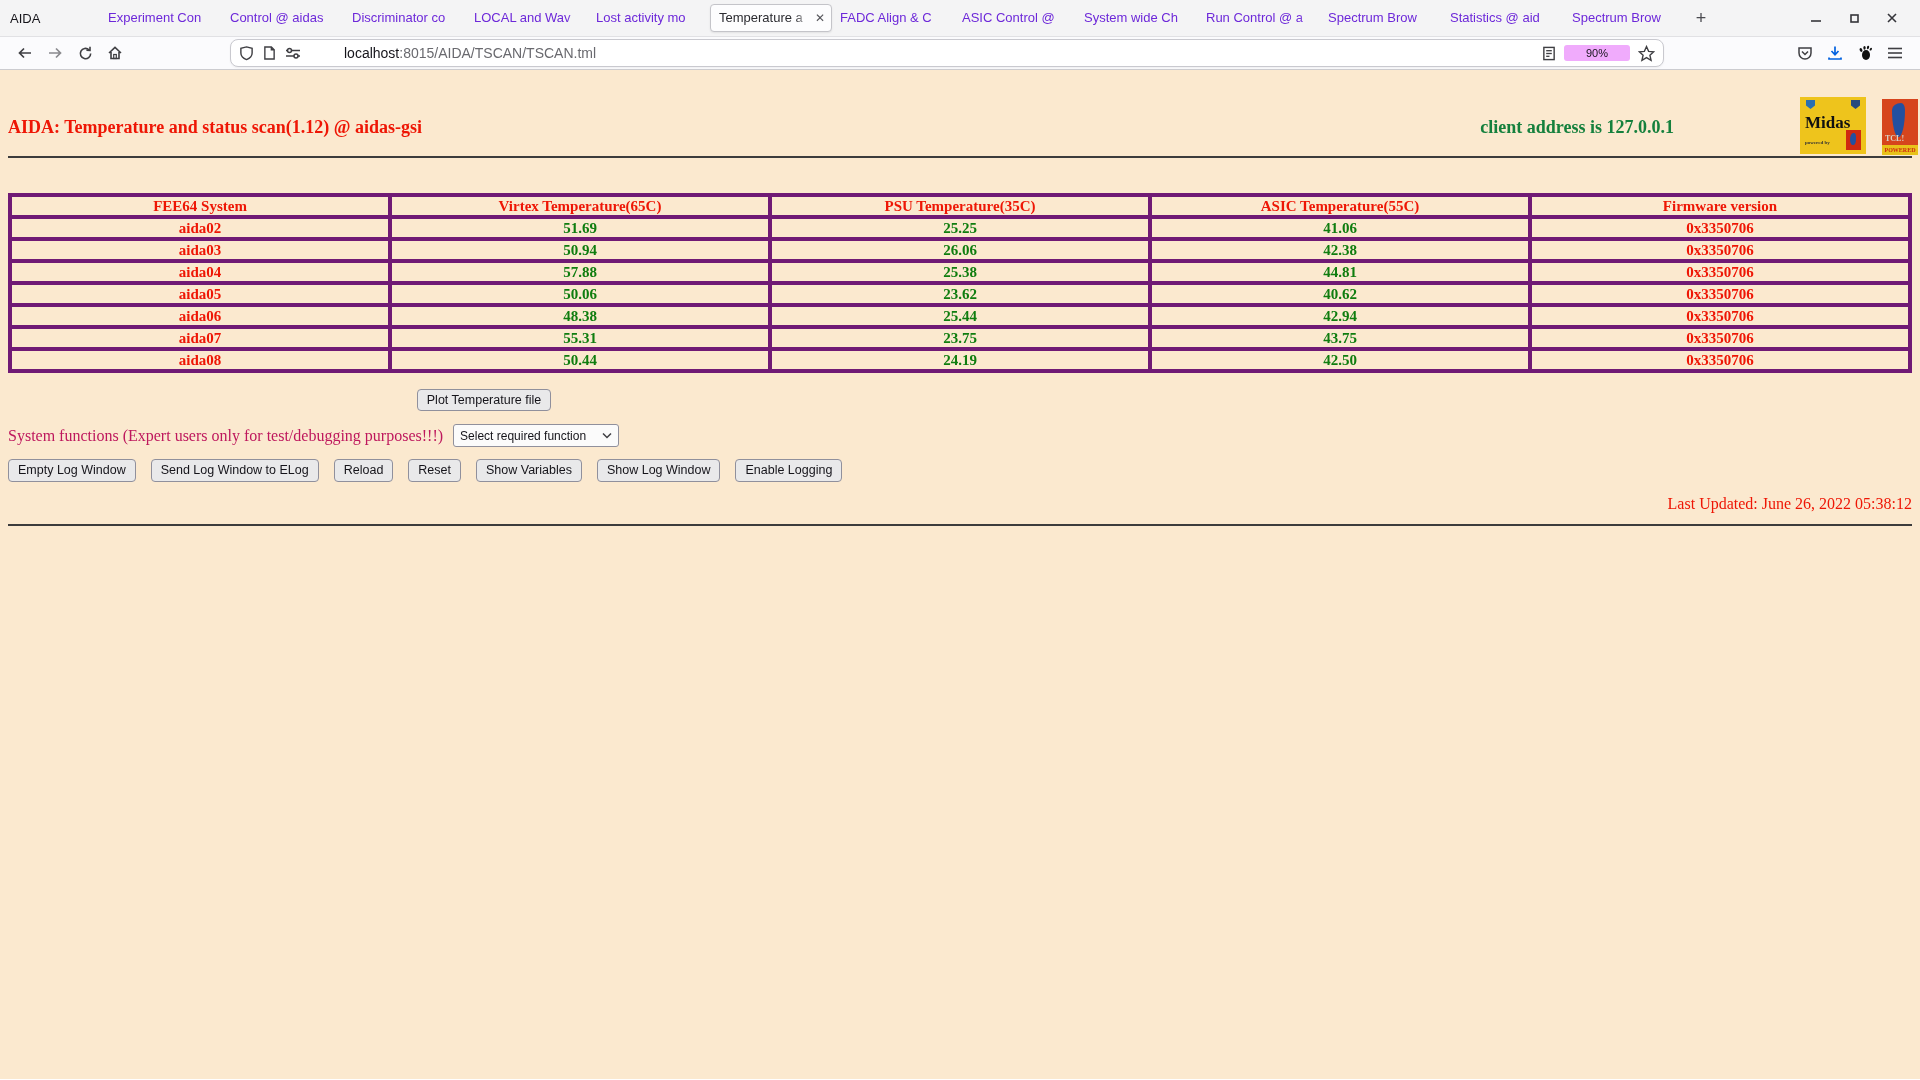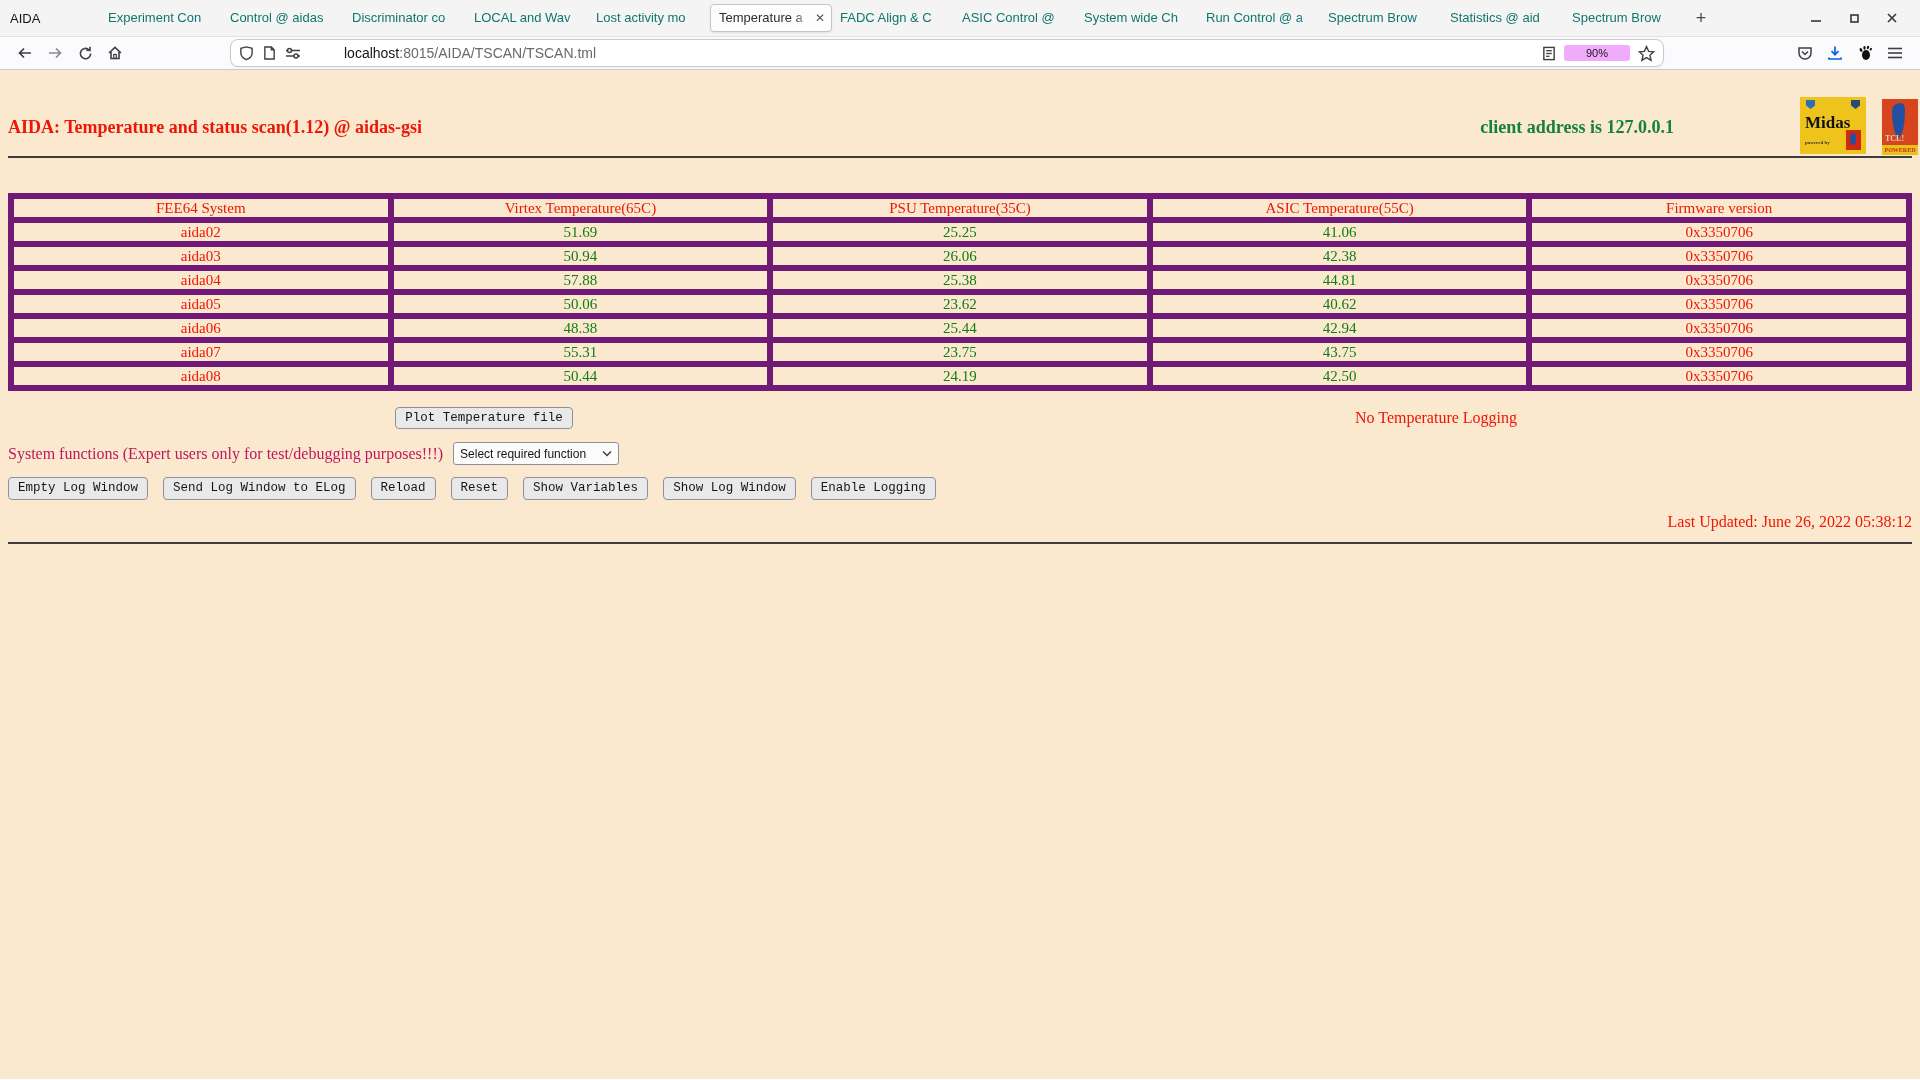--- a/index.html
+++ b/index.html
@@ -4,21 +4,21 @@
 <style>
   * { margin:0; padding:0; box-sizing:border-box; }
   html,body { width:1920px; height:1080px; overflow:hidden; background:#fff;
               font-family:"Liberation Sans", sans-serif; }
 
   
   .tabbar { height:36px; background:#f4f4f5; display:flex; align-items:center; }
   .app-label { width:100px; padding-left:10px; font-size:13px; color:#15141a; flex:0 0 auto; }
   .tabs { display:flex; height:36px; flex:0 0 auto; }
   .tab { width:122px; height:36px; line-height:36px; padding:0 8px; font-size:13px;
-         color:#0f766e; white-space:nowrap; overflow:hidden; position:relative; cursor:default; }
+         color:#6d28d9; white-space:nowrap; overflow:hidden; position:relative; cursor:default; }
   .tab::after { content:""; position:absolute; right:0; top:0; bottom:0; width:22px;
                 background:linear-gradient(to right, rgba(244,244,245,0), #f4f4f5); }
   .tab.active { height:28px; line-height:26px; margin-top:4px; background:#fdfdfe;
                 border:1px solid #c4c4c9; border-radius:4px; color:#2b2b30;
                 box-shadow:0 1px 2px rgba(0,0,0,.08); padding-right:24px; }
   .tab.active::after { background:linear-gradient(to right, rgba(253,253,254,0), #fdfdfe); right:22px; width:14px;}
   .tab-close { position:absolute; right:6px; top:0; line-height:26px; font-size:12px; color:#55555a; }
   .newtab { width:30px; text-align:center; font-size:18px; color:#4b4b50; flex:0 0 auto; }
   .wincontrols { margin-left:auto; display:flex; gap:14px; padding-right:16px; }
   .winbtn { width:24px; height:24px; display:flex; align-items:center; justify-content:center; }
@@ -60,31 +60,31 @@
                 background:#2350a0; border-radius:70% 30% 50% 50% / 20% 20% 80% 80%; }
   .tcl-logo .t-text { position:absolute; left:3px; bottom:12px; font-size:8px; font-weight:bold; color:#d8d3c8; }
   .tcl-logo .t-bar { position:absolute; left:0; right:0; bottom:0; height:10px; background:#e8c21a;
                 font-size:6px; font-weight:bold; color:#cf2a10; text-align:center; line-height:10px; }
 
   .rule { height:2px; background:#3c3c3c; margin-top:18px; }
   .rule2 { height:2px; background:#3c3c3c; margin-top:11px; }
 
   table.temps { width:100%; border-collapse:collapse; margin-top:35px;
                 border:4px solid #dd0000; }
-  table.temps th, table.temps td { border:6px solid #701a75; height:20px; line-height:18px;
-                text-align:center; font-size:15px; font-weight:normal; padding:0; }
+  table.temps th, table.temps td { border:4px solid #701a75; height:20px; line-height:18px;
+                text-align:center; font-size:15px; font-weight:bold; padding:0; }
   table.temps th { color:#ee1605; }
   td.c-red { color:#ee1605; }
   td.c-green { color:#0f7d0f; }
 
   .plot-row { display:flex; margin-top:16px; align-items:center; }
   .plot-row .half { width:50%; text-align:center; }
   .logging-status { font-size:16px; color:#ee1605; }
 
-  button.formbtn { font-family:Liberation Mono, monospace; font-size:12.5px; color:#15141a;
+  button.formbtn { font-family:Liberation Sans, sans-serif; font-size:12.5px; color:#15141a;
                 background:#e9e9ea; border:1px solid #90909c; border-radius:4px;
                 padding:3px 9px; line-height:1.15; }
   .sysfunc-row { margin-top:13px; display:flex; align-items:center; }
   .sysfunc-label { font-size:16px; color:#be185d; }
   .func-select { margin-left:10px; width:166px; height:23px; background:#fbfbfb;
                 border:1px solid #90909c; border-radius:3px; display:flex; align-items:center;
                 font-family:"Liberation Sans", sans-serif; font-size:12px; color:#15141a; padding:0 6px; }
   .func-select .sel-label { flex:1; }
   .actions-row { margin-top:12px; display:flex; gap:15px; }
   .last-updated { margin-top:13px; text-align:right; font-size:16px; color:#ee1605; }
@@ -310,23 +310,20 @@
         <td class="c-green">42.50</td>
         <td class="c-red">0x3350706</td>
       </tr>
     </tbody>
   </table>
 
   <div class="plot-row">
     <div class="half">
       <button class="formbtn">Plot Temperature file</button>
     </div>
-    <div class="half">
-      <span class="logging-status">No Temperature Logging</span>
-    </div>
   </div>
 
   <div class="sysfunc-row">
     <span class="sysfunc-label">System functions (Expert users only for test/debugging purposes!!!)</span>
     <div class="func-select">
       <span class="sel-label">Select required function</span>
       <svg class="gly" width="10" height="7" viewBox="0 0 10 7">
           <path d="M1 1.5 L5 5.5 L9 1.5" fill="none" stroke="#3f3f43" stroke-width="1.5"></path>
         </svg>
     </div>

